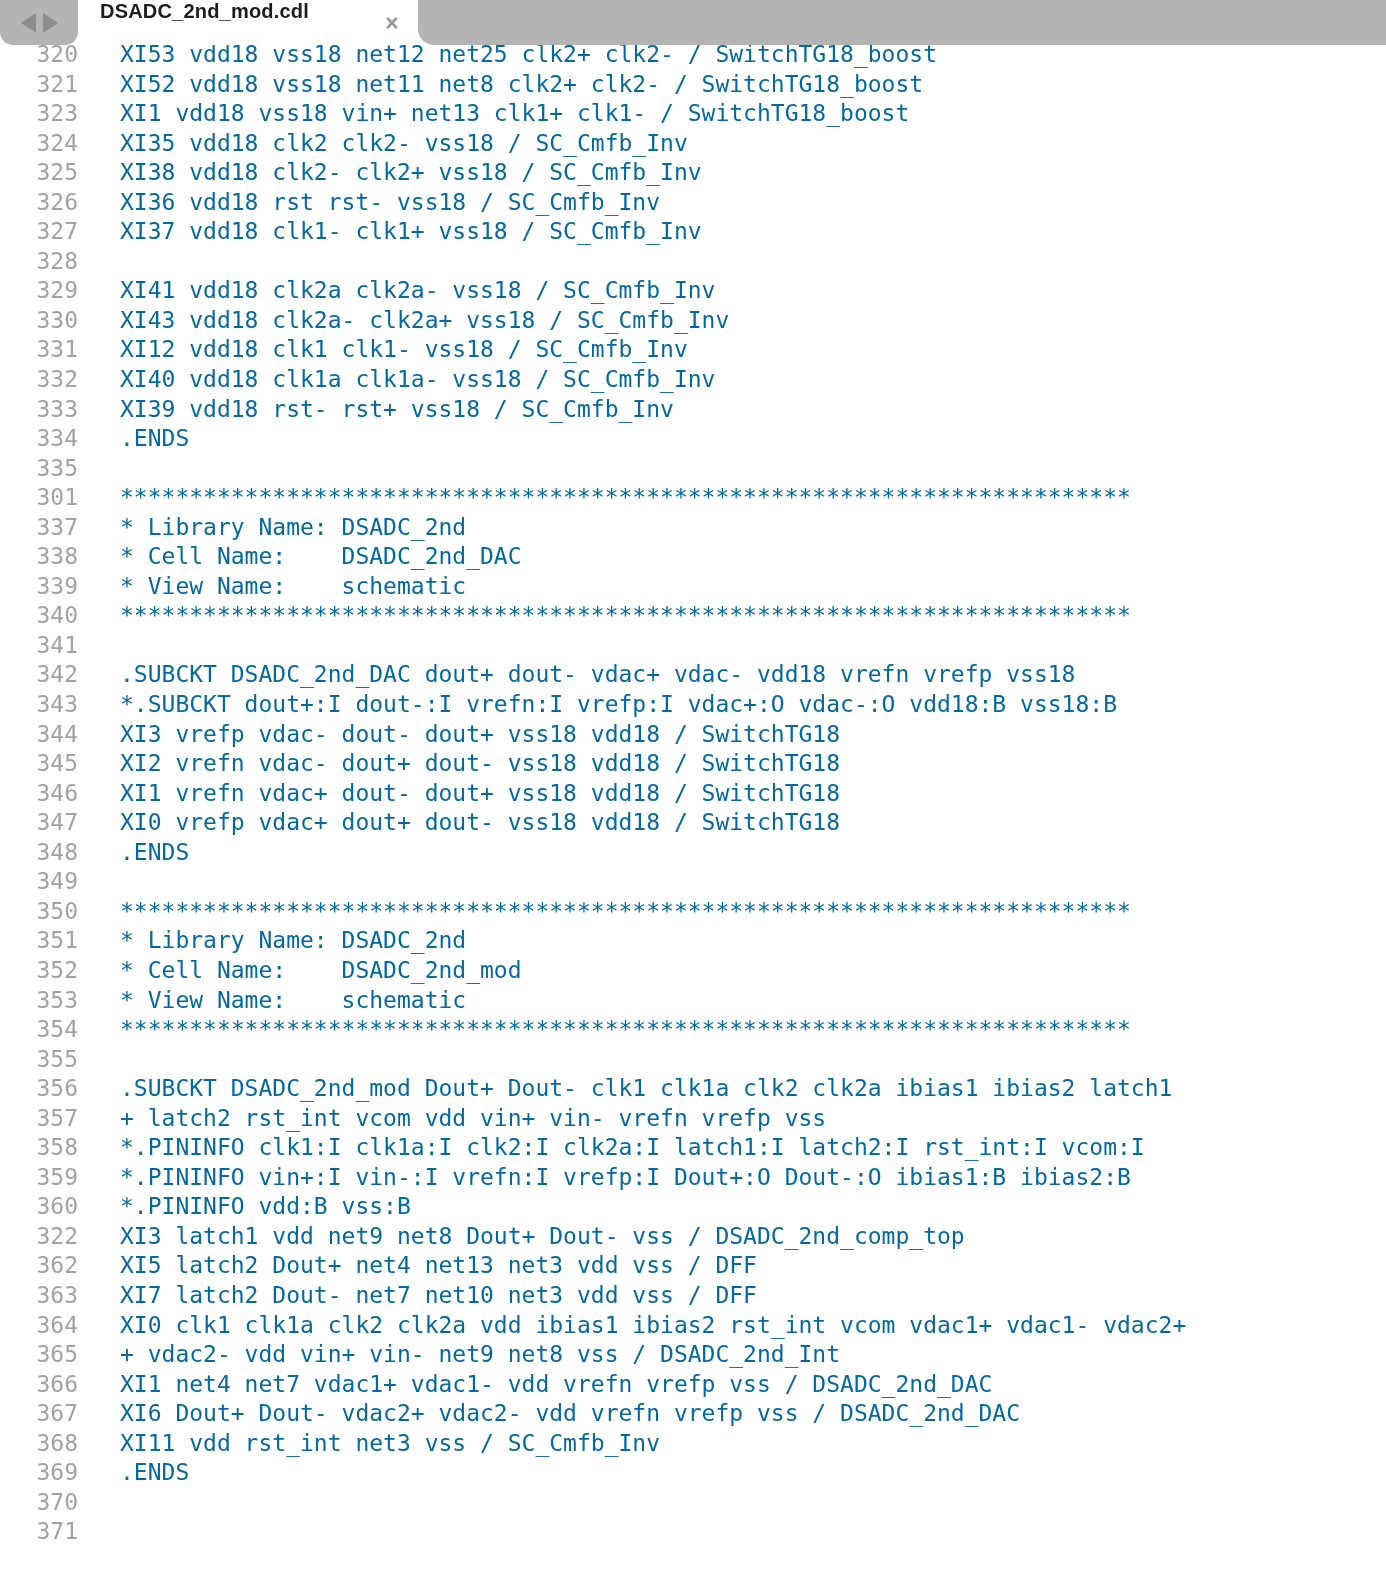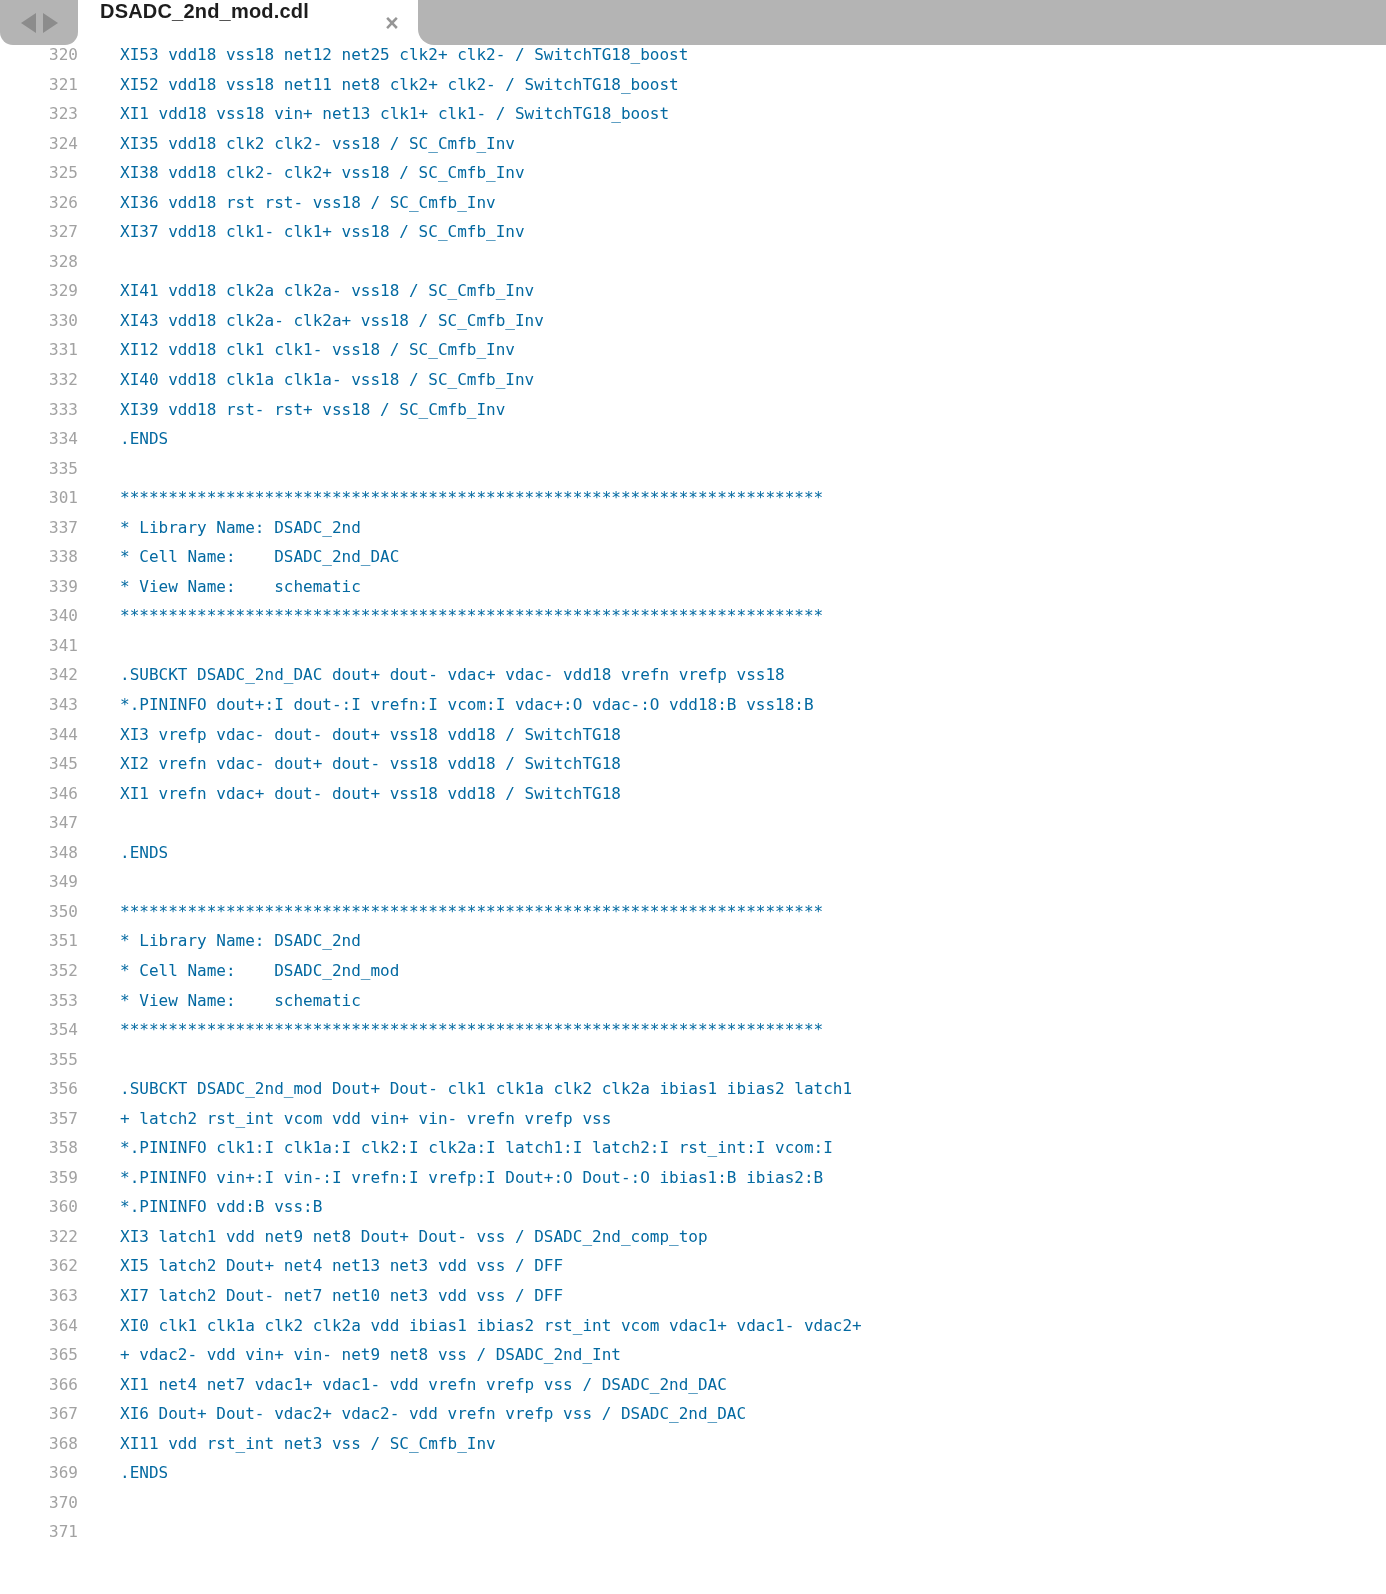--- a/index.html
+++ b/index.html
@@ -13,21 +13,21 @@
   
   .code-area {
     position: absolute;
     top: 40px; left: 0; right: 0;
     z-index: 1;
   }
   .code-line {
     display: flex;
     height: 29.55px;
     line-height: 29.55px;
-    font-size: 16px;
+    font-size: 23px;
     white-space: pre;
   }
   .line-number {
     width: 78px;
     flex: 0 0 78px;
     text-align: right;
     color: #a2a2a2;
   }
   .line-text {
     margin-left: 42px;
@@ -215,40 +215,41 @@
     <span class="line-text"></span>
   </div>
 
   <div class="code-line">
     <span class="line-number">342</span>
     <span class="line-text">.SUBCKT DSADC_2nd_DAC dout+ dout- vdac+ vdac- vdd18 vrefn vrefp vss18</span>
   </div>
 
   <div class="code-line">
     <span class="line-number">343</span>
-    <span class="line-text">*.PININFO dout+:I dout-:I vrefn:I vcom:I vdac+:O vdac-:O vdd18:B vss18:B</span>
+    <span class="line-text">*.SUBCKT dout+:I dout-:I vrefn:I vrefp:I vdac+:O vdac-:O vdd18:B vss18:B</span>
   </div>
 
   <div class="code-line">
     <span class="line-number">344</span>
     <span class="line-text">XI3 vrefp vdac- dout- dout+ vss18 vdd18 / SwitchTG18</span>
   </div>
 
   <div class="code-line">
     <span class="line-number">345</span>
     <span class="line-text">XI2 vrefn vdac- dout+ dout- vss18 vdd18 / SwitchTG18</span>
   </div>
 
   <div class="code-line">
     <span class="line-number">346</span>
     <span class="line-text">XI1 vrefn vdac+ dout- dout+ vss18 vdd18 / SwitchTG18</span>
   </div>
 
   <div class="code-line">
     <span class="line-number">347</span>
+    <span class="line-text">XI0 vrefp vdac+ dout+ dout- vss18 vdd18 / SwitchTG18</span>
   </div>
 
   <div class="code-line">
     <span class="line-number">348</span>
     <span class="line-text">.ENDS</span>
   </div>
 
   <div class="code-line">
     <span class="line-number">349</span>
     <span class="line-text"></span>

